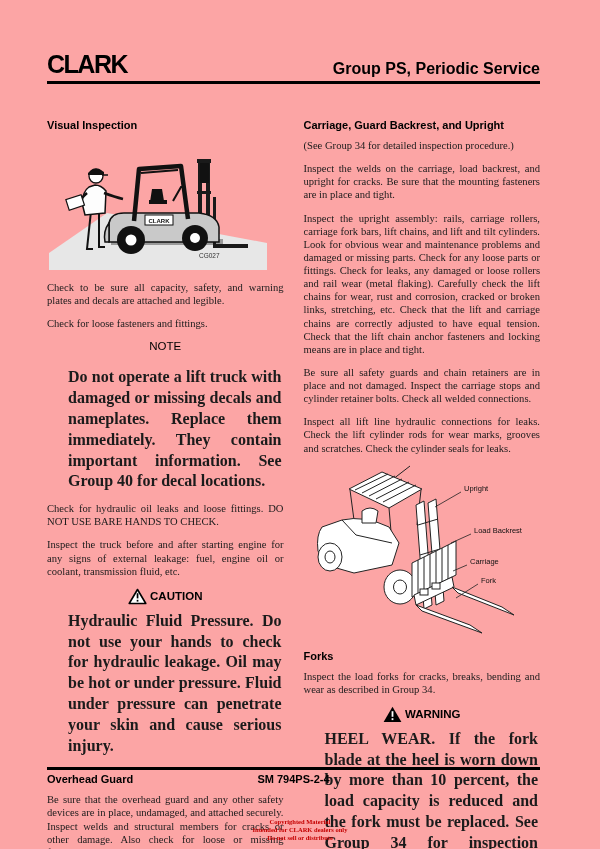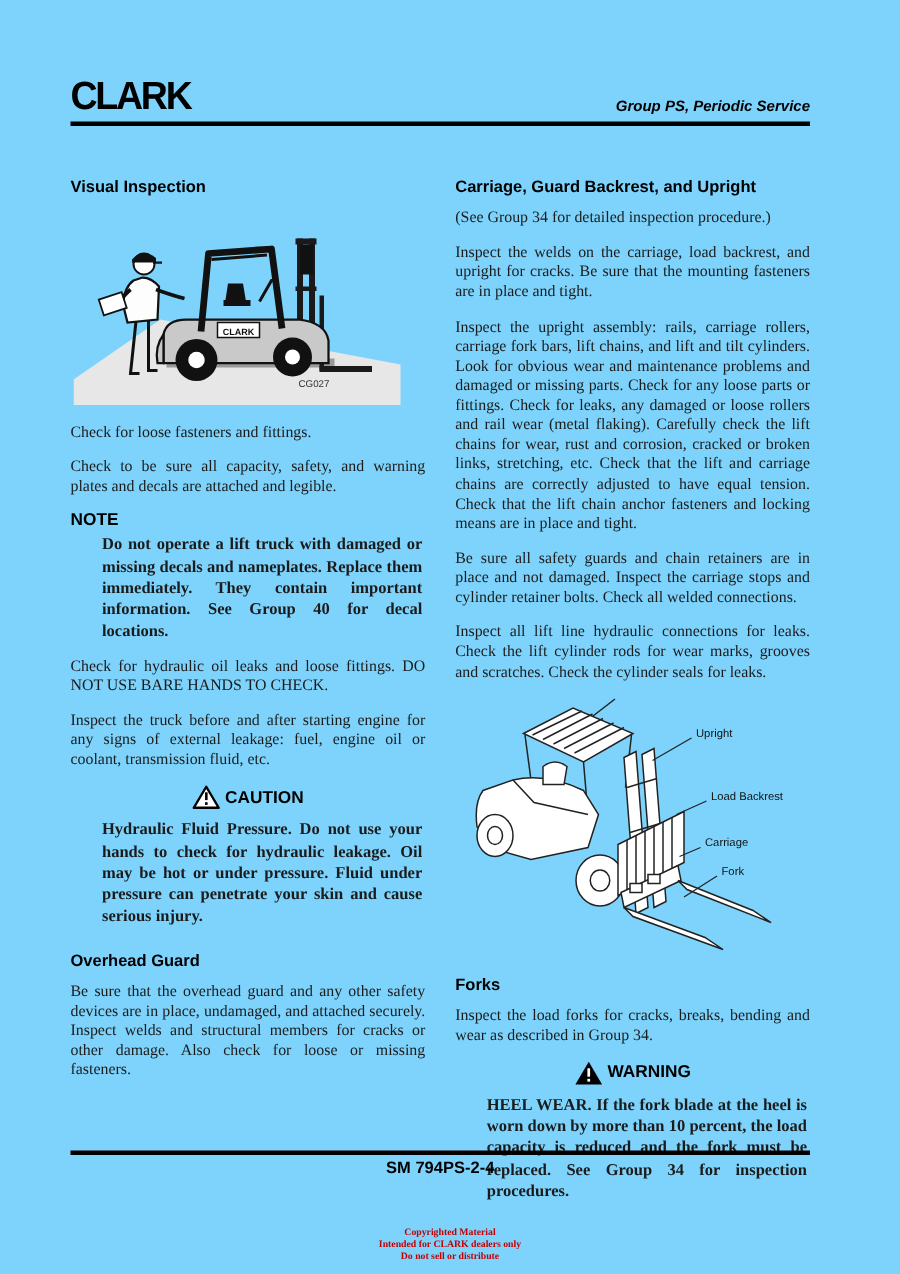--- a/index.html
+++ b/index.html
@@ -1,48 +1,48 @@
 <!DOCTYPE html>
 <html><head>
 <meta charset="utf-8">
 <style>
   html,body{margin:0;padding:0;background:#ffffff;}
   .page{
-    position:relative;width:600px;height:849px;background:#7dd3fc;overflow:hidden;
+    position:relative;width:600px;height:849px;background:#fca5a5;overflow:hidden;
     font-family:"Liberation Serif", serif;color:#1b1b1b;
   }
   
   .header{position:absolute;left:47px;width:493px;top:52px;}
   .header-row{display:flex;justify-content:space-between;align-items:flex-end;padding-bottom:4px;}
   .logo{
     font-family:"Liberation Sans", sans-serif;font-weight:900;font-size:25px;
     letter-spacing:-1.5px;transform:scaleY(1.05);color:#000;line-height:1;
   }
   .header-title{
-    font-family:"Liberation Sans", sans-serif;font-weight:bold;font-size:10px;color:#000;line-height:1;font-style:italic;
+    font-family:"Liberation Sans", sans-serif;font-weight:bold;font-size:16px;color:#000;line-height:1;
   }
   .header-rule{height:3px;background:#000;}
   
   .columns{position:absolute;left:47px;top:116px;width:493px;display:flex;gap:20px;}
   .col{flex:1;min-width:0;}
   h2{
     font-family:"Liberation Sans", sans-serif;font-size:11px;font-weight:bold;color:#000;
     margin:0 0 8px 0;padding-top:3px;
   }
   h2.later{margin-top:14px;}
   p.body{
     font-size:10.6px;line-height:1.24;text-align:justify;margin:0 0 10px 0;
   }
   .indent-block{
-    font-weight:bold;font-size:11px;line-height:1.3;text-align:justify;
+    font-weight:bold;font-size:16px;line-height:1.3;text-align:justify;
     margin:0 2px 10px 21px;
   }
   .note-label{
-    font-family:"Liberation Sans", sans-serif;font-weight:bold;font-size:11.5px;color:#000;
-    margin:2px 0 3px 0;
+    font-family:"Liberation Sans", sans-serif;font-weight:normal;font-size:11.5px;color:#000;
+    text-align:center;margin:2px 0 15px 0;
   }
   .sign-row{
     display:flex;justify-content:center;align-items:center;gap:3px;margin:8px 0 6px 0;
   }
   .sign-label{font-family:"Liberation Sans", sans-serif;font-weight:bold;font-size:11.5px;color:#000;}
   .sign-icon{display:block;}
   
   .figure1{margin:8px 0 6px 2px;}
   .figure2{margin:4px 0 6px 0;}
   .fig-label{font-family:"Liberation Sans", sans-serif;font-size:7.5px;fill:#111;}
@@ -125,22 +125,22 @@
 
             <circle cx="47" cy="37" r="7" fill="#fff" stroke="#111" stroke-width="1.3"></circle>
             <path d="M39,34 Q46,26 55,33 L55,36 L39,36 Z" fill="#111"></path>
             <path d="M53,36 L59,36" stroke="#111" stroke-width="1.5"></path>
           </g>
 
           <text x="150" y="119" class="fig-caption">CG027</text>
         </svg>
       </div>
 
+      <p class="body">Check to be sure all capacity, safety, and warning plates and decals are attached and legible.</p>
       <p class="body">Check for loose fasteners and fittings.</p>
-      <p class="body">Check to be sure all capacity, safety, and warning plates and decals are attached and legible.</p>
 
       <div class="note-label">NOTE</div>
       <div class="indent-block">Do not operate a lift truck with damaged or missing decals and nameplates. Replace them immediately. They contain important information. See Group 40 for decal locations.</div>
 
       <p class="body">Check for hydraulic oil leaks and loose fittings. DO NOT USE BARE HANDS TO CHECK.</p>
       <p class="body">Inspect the truck before and after starting engine for any signs of external leakage: fuel, engine oil or coolant, transmission fluid, etc.</p>
 
       <div class="sign-row">
         <svg class="sign-icon" width="19" height="17" viewBox="0 0 19 17">
           <path d="M9.5,1.5 L17.8,15.5 L1.2,15.5 Z" fill="#fff" stroke="#000" stroke-width="1.6" stroke-linejoin="round"></path>

